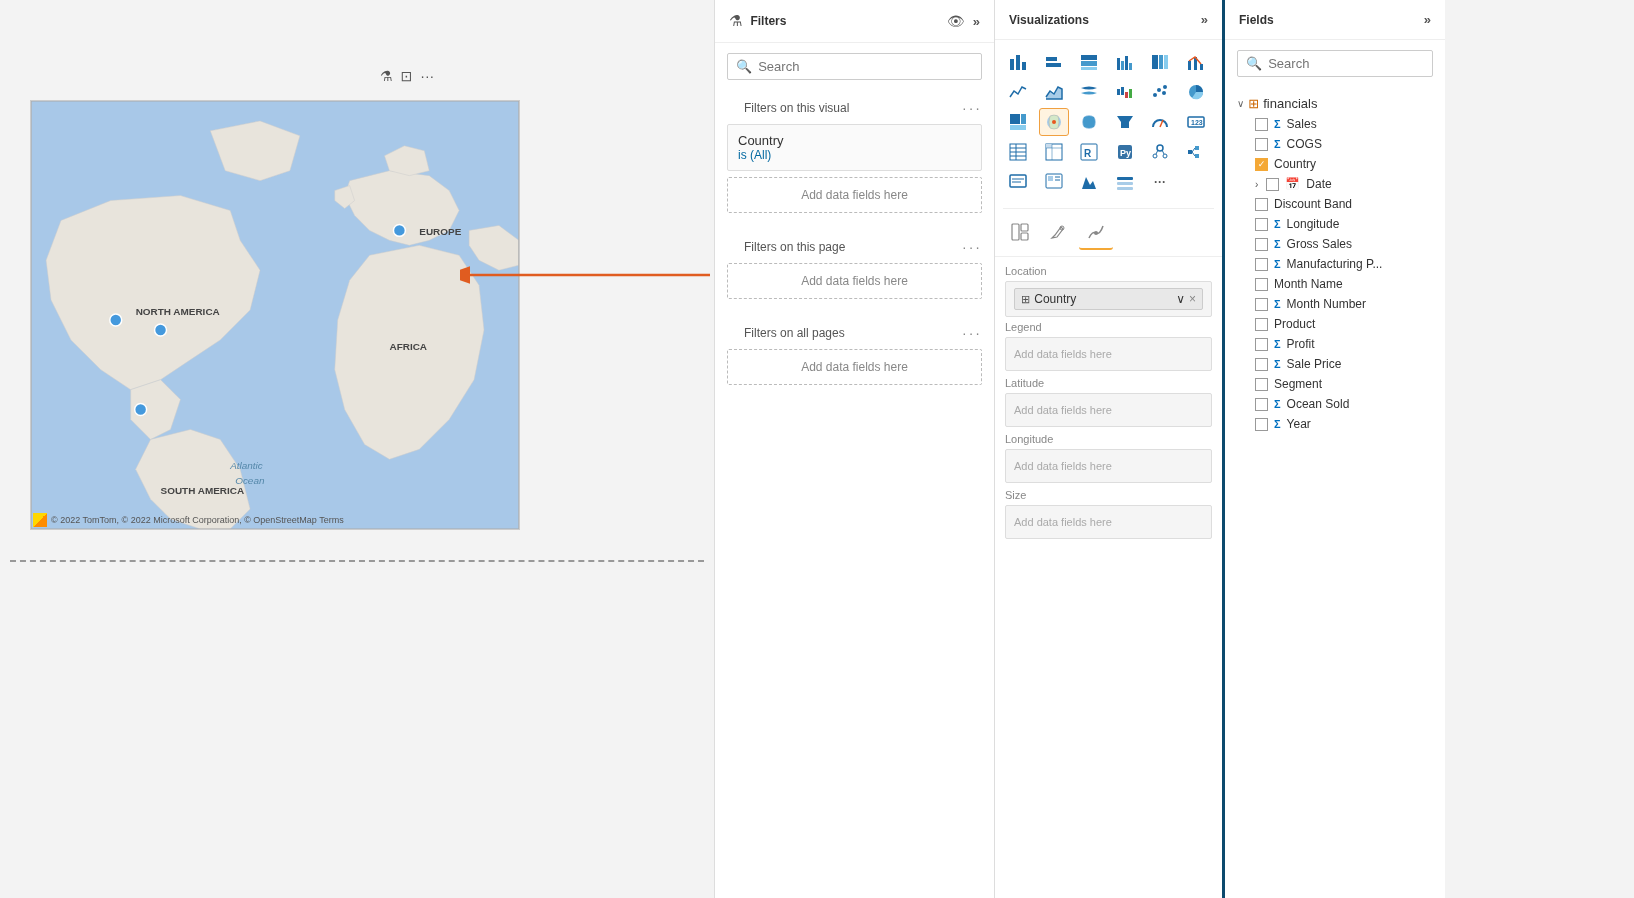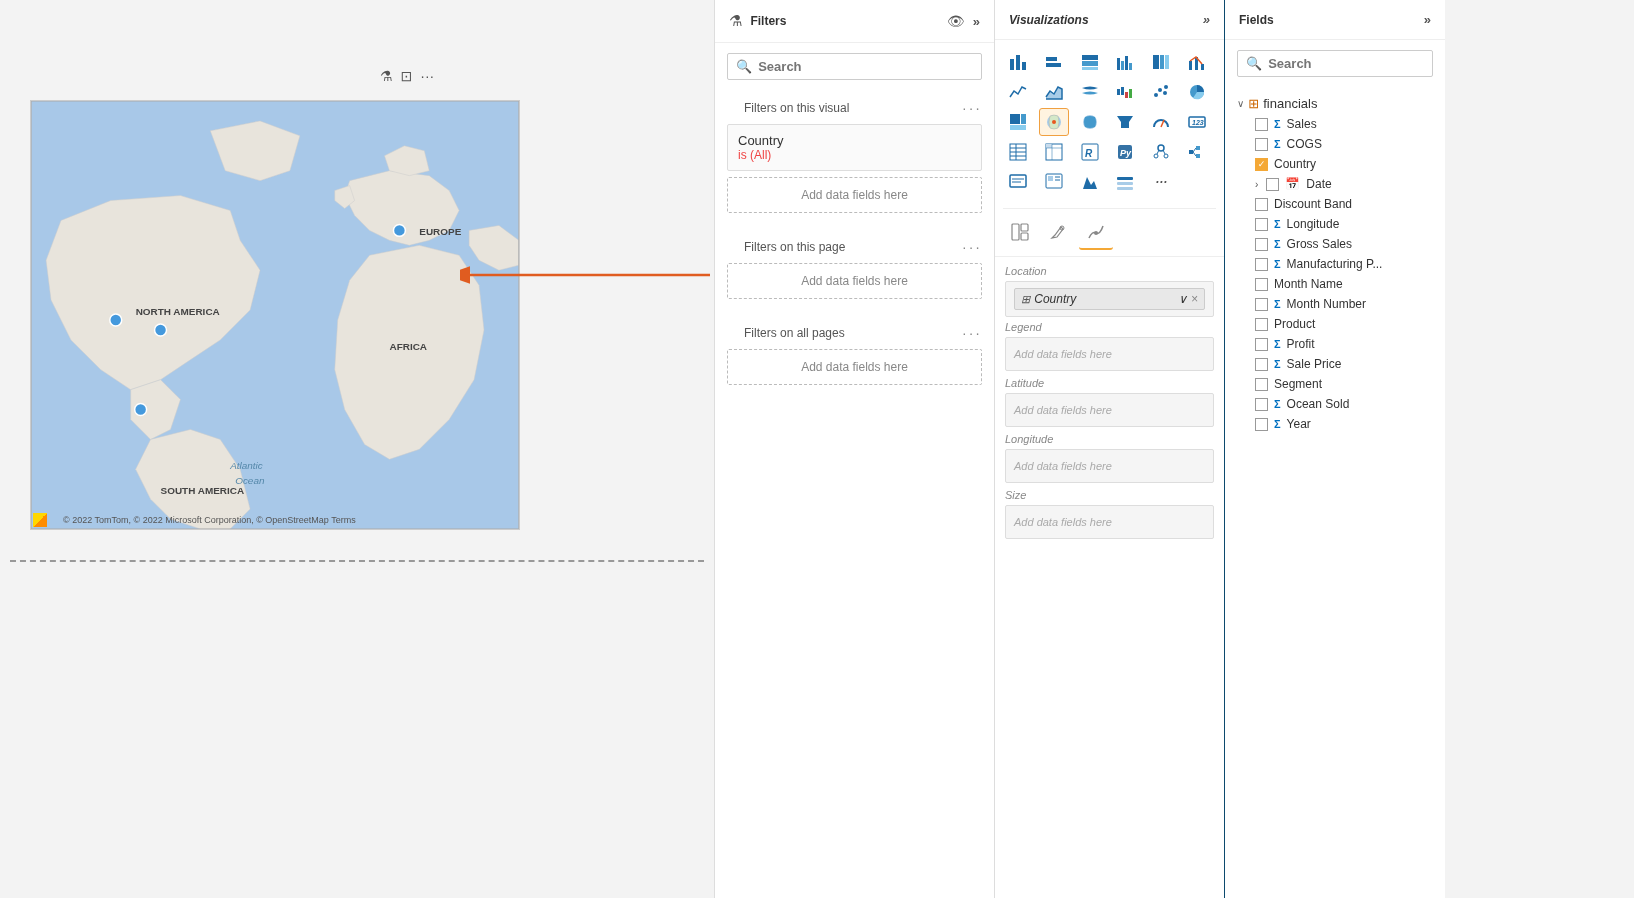--- a/index.html
+++ b/index.html
@@ -68,21 +68,21 @@
     }
 
     .map-footer {
       position: absolute;
       bottom: 2px;
       left: 2px;
       font-size: 9px;
       color: #555;
       display: flex;
       align-items: center;
-      gap: 16px;
+      gap: 4px;
     }
 
     .bing-logo {
       background: linear-gradient(135deg, #FFD700 50%, #FF8C00 50%);
       width: 14px;
       height: 14px;
       display: inline-block;
     }
 
     
@@ -137,21 +137,20 @@
       background: white;
     }
 
     .search-box input {
       border: none;
       outline: none;
       font-size: 13px;
       color: #666;
       width: 100%;
       background: transparent;
-      font-weight: bold;
     }
 
     .filter-section {
       padding: 10px 12px;
     }
 
     .filter-section-header {
       display: flex;
       align-items: center;
       justify-content: space-between;
@@ -181,44 +180,43 @@
     }
 
     .filter-card-title {
       font-size: 13px;
       color: #333;
       font-weight: 500;
     }
 
     .filter-card-subtitle {
       font-size: 12px;
-      color: #ef4444;
+      color: #0369a1;
     }
 
     .add-data-field {
       border: 1px dashed #bbb;
       border-radius: 2px;
       padding: 10px;
       text-align: center;
       color: #888;
       font-size: 12px;
       margin-bottom: 6px;
       cursor: pointer;
       background: white;
     }
 
     
     .viz-panel {
       width: 230px;
       background: white;
-      border-right: 1px solid #0c4a6e;
+      border-right: 3px solid #0c4a6e;
       display: flex;
       flex-direction: column;
       overflow-y: auto;
-      font-style: italic;
     }
 
     .viz-icons-grid {
       display: grid;
       grid-template-columns: repeat(6, 1fr);
       gap: 2px;
       padding: 8px;
     }
 
     .viz-icon-btn {

